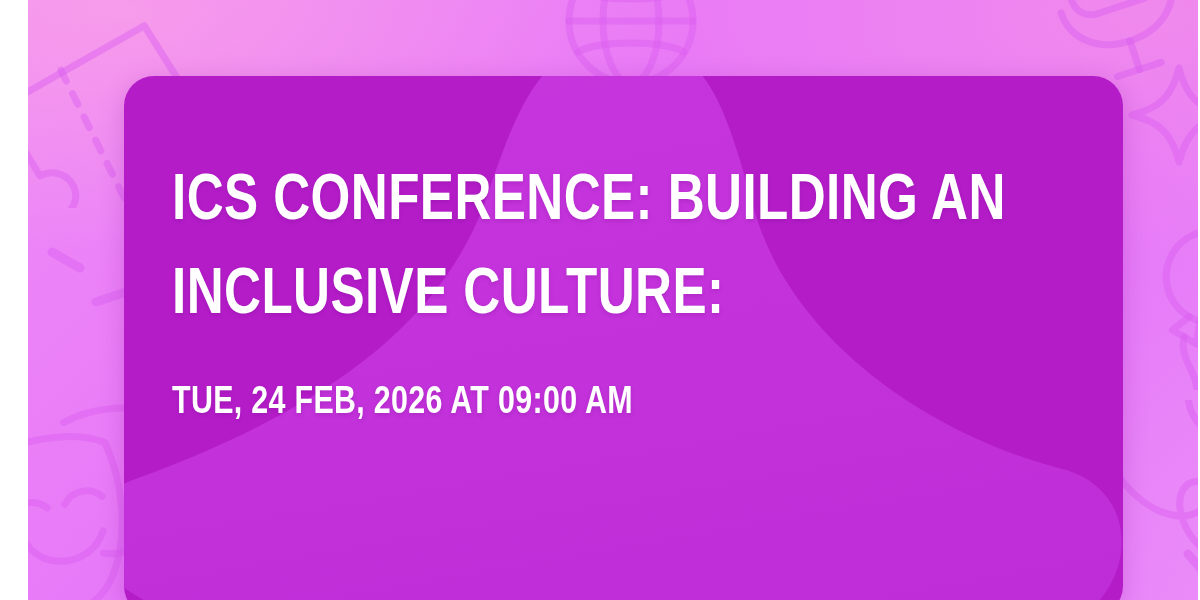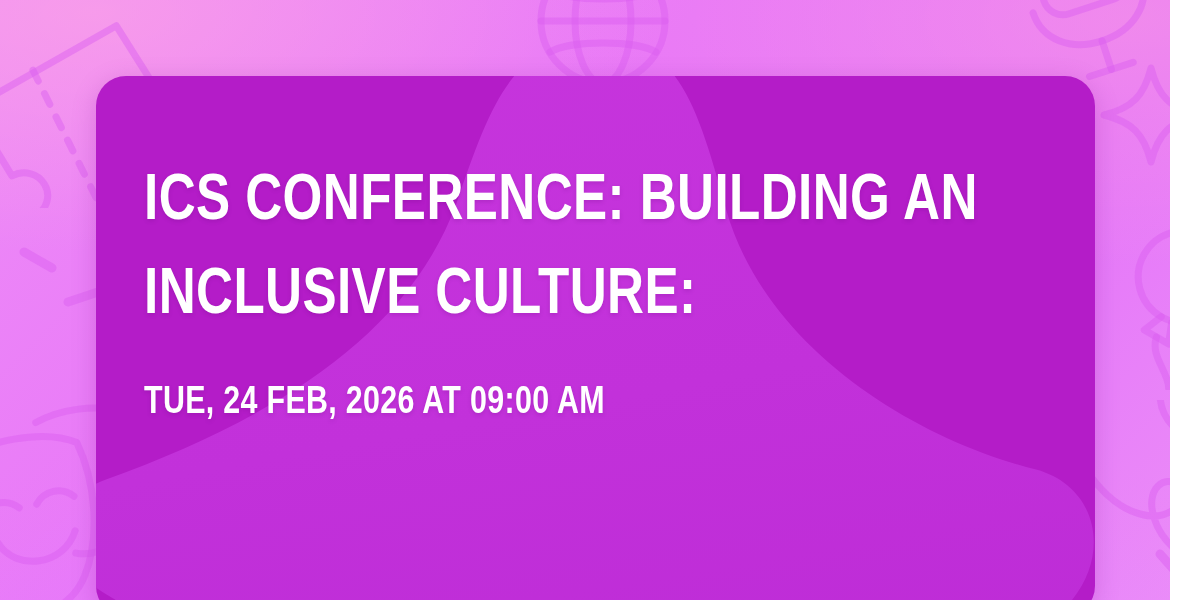--- a/index.html
+++ b/index.html
@@ -11,20 +11,21 @@
   }
 
   #stage {
     position:relative;
     width:1170px; height:600px;
     background:
       radial-gradient(115% 95% at 8% 2%,  rgba(255,170,225,0.55) 0%, rgba(255,170,225,0) 42%),
       radial-gradient(110% 90% at 97% 3%, rgba(255,165,220,0.42) 0%, rgba(255,165,220,0) 46%),
       radial-gradient(120% 110% at 50% 120%, rgba(226,132,255,0.55) 0%, rgba(226,132,255,0) 55%),
       linear-gradient(135deg, #ee8cf7 0%, #e877f8 40%, #e576f9 70%, #eb8cf8 100%);
+    margin-left: 28px;
   }
 
   
   #bg-icons {
     position:absolute; inset:0;
     overflow:hidden;
     pointer-events:none;
   }
   #bg-icons svg {
     position:absolute;

